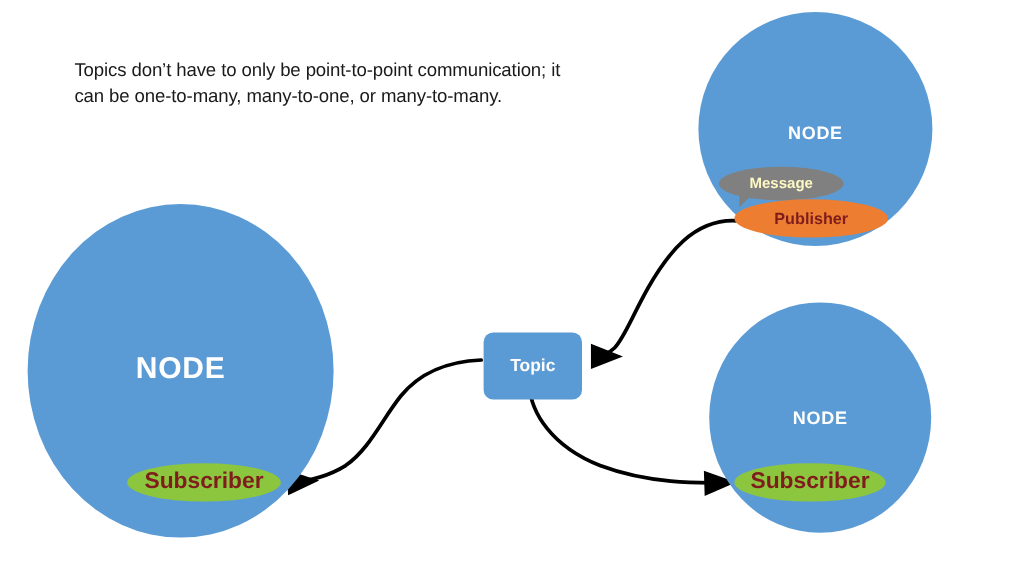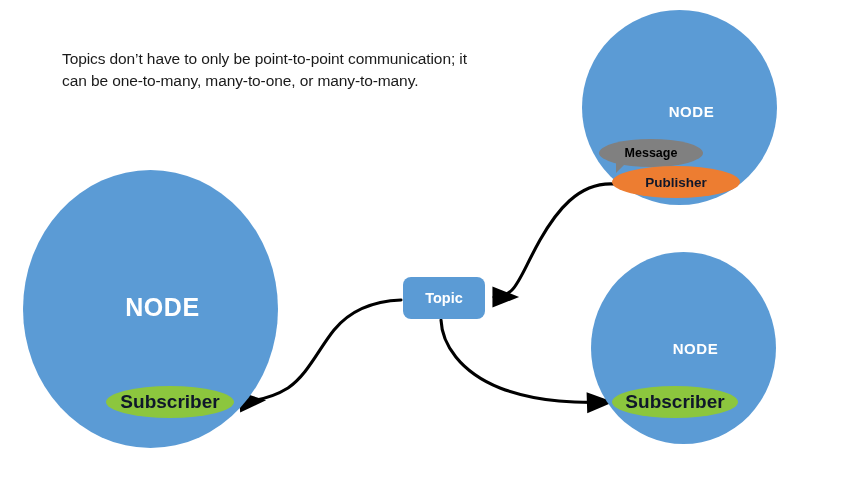--- a/index.html
+++ b/index.html
@@ -48,21 +48,20 @@
   }
   .node-label {
     position: absolute;
     width: 100%;
     text-align: center;
     color: #ffffff;
     font-weight: bold;
     font-family: "Liberation Sans", sans-serif;
     letter-spacing: 0.6px;
     user-select: none;
-    padding-left: 12px;
   }
   #node-left {
     left: 23px;
     top: 170px;
     width: 255px;
     height: 278px;
   }
   #node-left .node-label {
     top: 123px;
     font-size: 25px;
@@ -87,21 +86,21 @@
     top: 88px;
     font-size: 15px;
   }
   
   .oval {
     position: absolute;
     border-radius: 50%;
     display: flex;
     align-items: center;
     justify-content: center;
-    color: #0f172a;
+    color: #7f1d1d;
     font-weight: bold;
     font-family: "Liberation Sans", sans-serif;
     user-select: none;
   }
   .oval-subscriber {
     background: #8CC63E;
     font-size: 19px;
   }
   #subscriber-left {
     left: 106px;
@@ -135,21 +134,21 @@
     position: absolute;
     left: 0;
     top: 0;
     width: 104px;
     height: 28px;
     border-radius: 50%;
     background: #808080;
     display: flex;
     align-items: center;
     justify-content: center;
-    color: #000000;
+    color: #fef9c3;
     font-weight: bold;
     font-size: 12.5px;
     font-family: "Liberation Sans", sans-serif;
     user-select: none;
   }
   #message-tail {
     position: absolute;
     left: 17px;
     top: 20px;
     width: 0;
@@ -158,21 +157,21 @@
     border-right: 5px solid transparent;
     border-top: 5px solid #808080;
     border-bottom: 9px solid transparent;
   }
   
   #topic-box {
     position: absolute;
     left: 403px;
     top: 277px;
     width: 82px;
-    height: 42px;
+    height: 56px;
     background: #5B9BD5;
     border-radius: 8px;
     display: flex;
     align-items: center;
     justify-content: center;
     color: #ffffff;
     font-weight: bold;
     font-size: 14.5px;
     font-family: "Liberation Sans", sans-serif;
     user-select: none;

